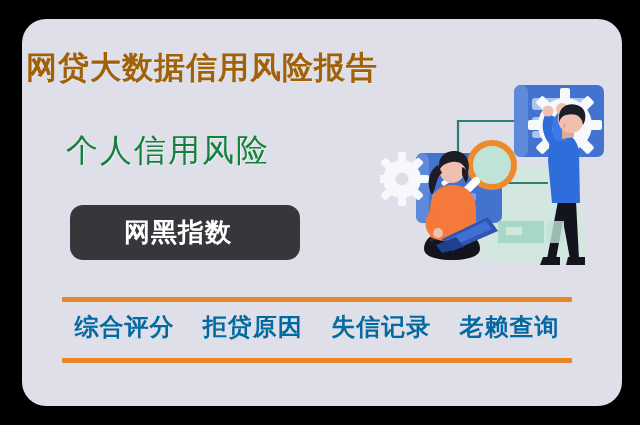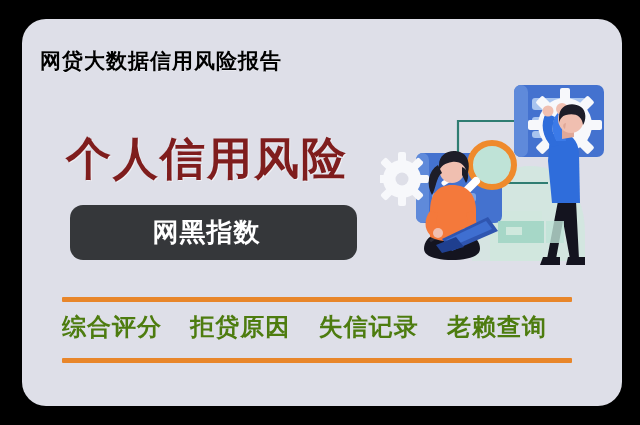--- a/index.html
+++ b/index.html
@@ -26,47 +26,47 @@
     top: 19px;
     width: 600px;
     height: 387px;
     background: #dedfe8;
     border-radius: 24px;
     overflow: hidden;
   }
   
   .headline {
     position: absolute;
-    left: 18px;
+    left: 4px;
     top: 28px;
-    font-size: 21px;
+    font-size: 31px;
     font-weight: bold;
     letter-spacing: 1px;
-    color: #000000;
+    color: #a16207;
     white-space: nowrap;
     text-shadow: 0 1px 0 rgba(255,255,255,0.35);
   }
   
   .subtitle {
     position: absolute;
     left: 44px;
     top: 110px;
-    font-size: 45px;
-    font-weight: bold;
+    font-size: 32px;
+    font-weight: normal;
     letter-spacing: 2px;
-    color: #7f1d1d;
+    color: #15803d;
     white-space: nowrap;
     text-shadow: 1px 1px 0 rgba(255,255,255,0.5);
   }
   
   .pill {
     position: absolute;
     left: 48px;
     top: 186px;
-    width: 287px;
+    width: 230px;
     height: 55px;
     background: #35373a;
     border-radius: 13px;
     display: flex;
     align-items: center;
     justify-content: center;
   }
   .pill-text {
     color: #ffffff;
     font-size: 26px;
@@ -84,23 +84,24 @@
     background: #e8862a;
     border-radius: 1px;
   }
   .rule.top { top: 278px; }
   .rule.bottom { top: 339px; }
   .features {
     position: absolute;
     left: 40px;
     top: 292px;
     width: 510px;
+    text-align: center;
     font-size: 24px;
     font-weight: bold;
-    color: #4d7c0f;
+    color: #0369a1;
     letter-spacing: 1px;
     white-space: nowrap;
   }
   .feature-gap { display: inline-block; width: 13px; }
   
   #illo {
     position: absolute;
     left: 358px;
     top: 42px;
     width: 242px;

